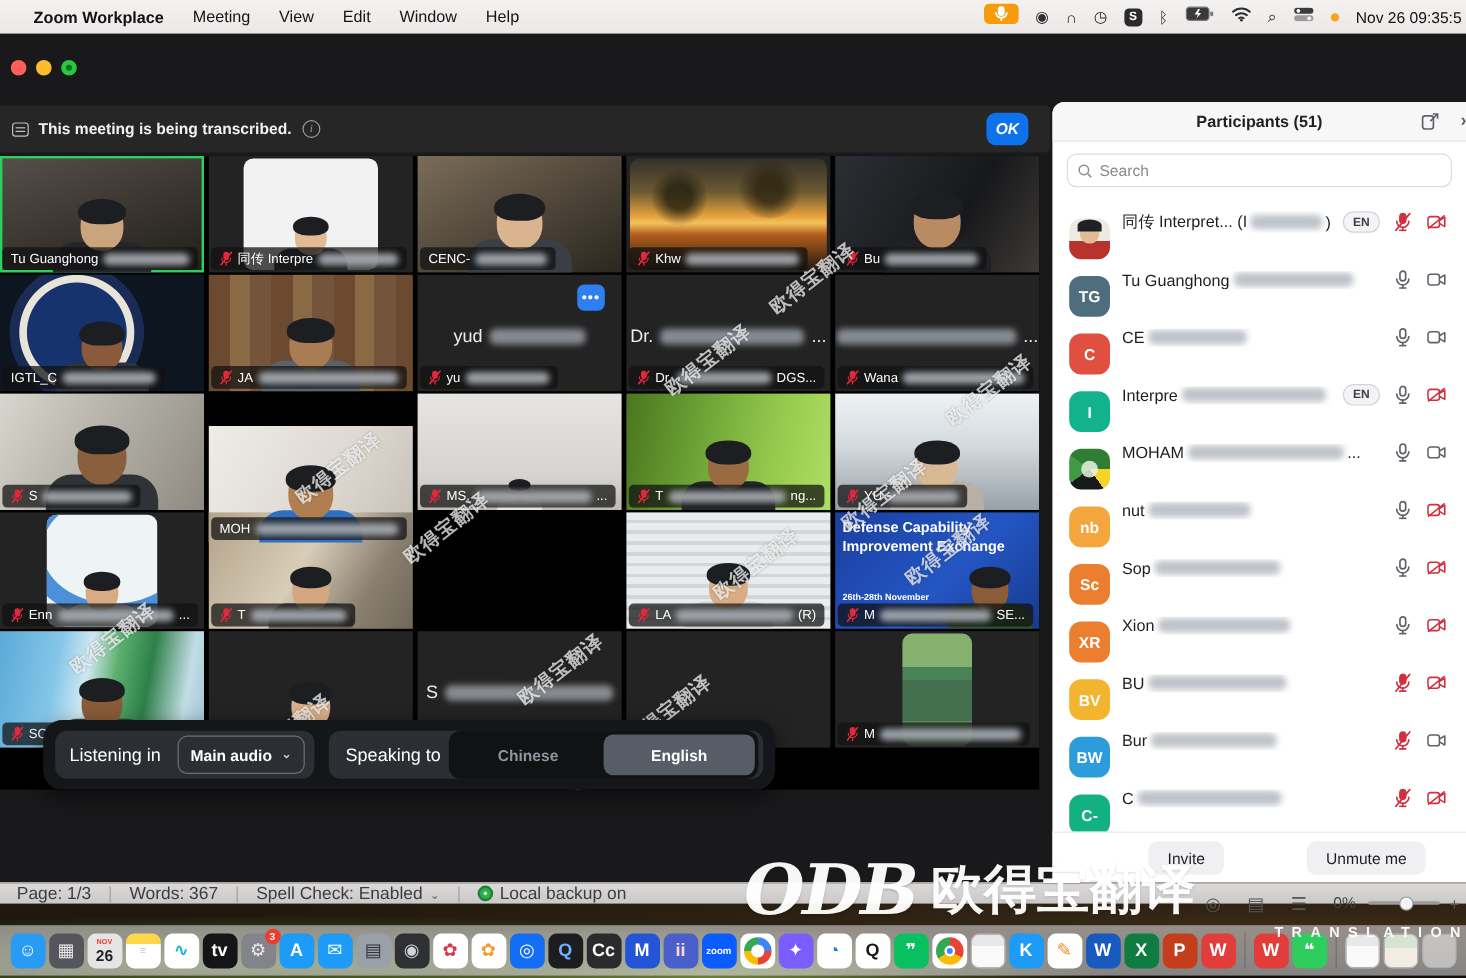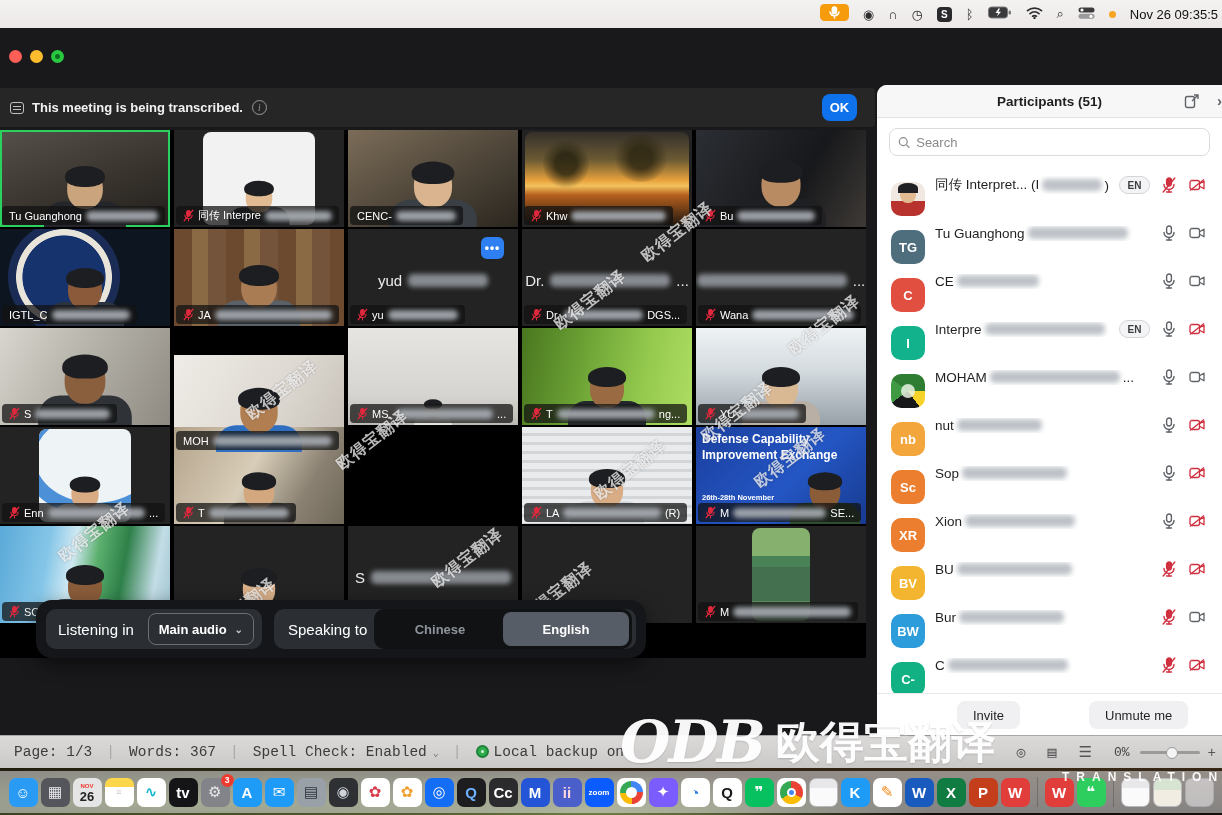--- a/index.html
+++ b/index.html
@@ -37,21 +37,21 @@
     border-radius:0 4px 4px 0; }
   .transcript-icon { width:14px; height:12px; border:1.5px solid #bfbfbf; border-radius:3px;
     margin-right:8px; position:relative; }
   .transcript-icon::after{content:''; position:absolute; left:2px; right:2px; top:3px;
     height:1.5px; background:#bfbfbf; box-shadow:0 3px 0 #bfbfbf;}
   .banner-text { color:#f2f2f2; font-size:13px; font-weight:bold; }
   .info-icon { width:15px; height:15px; border:1.3px solid #9a9a9e; border-radius:50%;
     color:#9a9a9e; font-size:9.5px; display:flex; align-items:center; justify-content:center;
     margin-left:9px; font-family:"Liberation Serif",serif; font-style:italic; }
   .ok-btn { position:absolute; right:18px; top:6px; width:35px; height:27px; background:#0e72ed;
-    color:#fff; border:none; border-radius:8px; font-size:13px; font-weight:bold; }
+    color:#fff; border:none; border-radius:8px; font-size:13px; font-weight:bold;font-style:italic; }
 
   
   .video-area { position:absolute; left:0; top:102px; width:866px; height:528px;
     background:#000; overflow:hidden; }
   .tile { position:absolute; width:170px; height:97px; background:#232323; overflow:hidden; }
   .tile.active { outline:2px solid #2ad15f; outline-offset:-2px; }
   .tile-label { position:absolute; left:2px; bottom:2px; max-width:96%; height:19px;
     background:rgba(18,18,18,.74); border-radius:4px; display:flex; align-items:center;
     gap:4px; padding:0 7px; z-index:5; }
   .tile-label .nm { color:#fff; font-size:11px; white-space:nowrap; }
@@ -165,23 +165,23 @@
     justify-content:center; flex:none; }
   .picon { width:18px; display:flex; justify-content:center; flex:none; }
   .panel-footer { position:absolute; left:0; bottom:0; width:345px; height:42px;
     border-top:1px solid #e8e8ea; background:#fff; }
   .pf-btn { position:absolute; top:7px; height:28px; border:none; border-radius:8px; background:#f0f0f2;
     color:#1f1f21; font-size:13px; padding:0 16px; font-family:inherit; }
   .pf-invite { left:80px; }
   .pf-unmute { left:212px; }
 
   
-  .statusbar { position:absolute; left:0; top:735px; width:1222px; height:33px;
+  .statusbar { position:absolute; left:0; top:735px; width:1222px; height:18px;
     background:linear-gradient(#dcd9d9,#cbc8c8); border-top:1px solid #a9a6a6; z-index:20;
-    display:flex; align-items:center; font-size:14.5px; color:#3c3c3c;font-family:Liberation Mono, monospace; }
+    display:flex; align-items:center; font-size:14.5px; color:#3c3c3c; }
   .sb-item { margin-left:14px; white-space:nowrap; }
   .sb-sep { margin-left:14px; color:#aaa7a7; }
   .sb-caret { font-size:10px; color:#6a6a6a; margin-left:6px; }
   .green-dot { display:inline-block; width:13px; height:13px; border-radius:50%; background:#2fae4e;
     border:2px solid #1d8238; vertical-align:-2px; margin-right:5px; position:relative; }
   .green-dot::after{content:''; position:absolute; inset:3px; border-radius:50%; background:#d6f2dc;}
   .sb-icons { position:absolute; right:0; top:0; height:33px; display:flex; align-items:center; }
   .sb-ic { margin-right:22px; color:#555; font-size:15px; }
   .sb-zoom { font-size:13px; color:#444; margin-right:10px; }
   .sb-slider { width:60px; height:3px; background:#9a9a9a; border-radius:2px; position:relative; margin-right:8px; }
@@ -231,20 +231,25 @@
   .ic-thumb2 { background:linear-gradient(#d8e4d2 0 40%,#f2ede2 40%); border:1px solid #b9b9bd; }
   .ic-trash { background:rgba(245,245,248,.5); border:1px solid rgba(150,150,155,.5);
     border-radius:6px 6px 8px 8px; }
 </style>
 </head>
 <body>
 
 <div class="stage">
 
   <div class="menubar">
+    <div class="mb-left">
+      <span class="apple"></span>
+      <span class="app-name">Zoom Workplace</span>
+      <span id="menu-items"><span class="menu-item">Meeting</span><span class="menu-item">View</span><span class="menu-item">Edit</span><span class="menu-item">Window</span><span class="menu-item">Help</span></span>
+    </div>
     <div class="mb-right" id="status-icons">
         <span><svg width="29" height="17" viewBox="0 0 29 17">
             <rect width="29" height="17" rx="4.5" fill="#f59b0c"></rect>
             <g stroke="#fff" stroke-width="1.5" fill="#fff" stroke-linecap="round">
               <rect x="12.3" y="3" width="4.2" height="6.5" rx="2.1"></rect>
               <path fill="none" d="M10 8a4.6 4.6 0 0 0 9 0"></path>
               <path fill="none" d="M14.5 12v2"></path>
             </g>
           </svg></span>
         <span class="st-glyph">◉</span>

